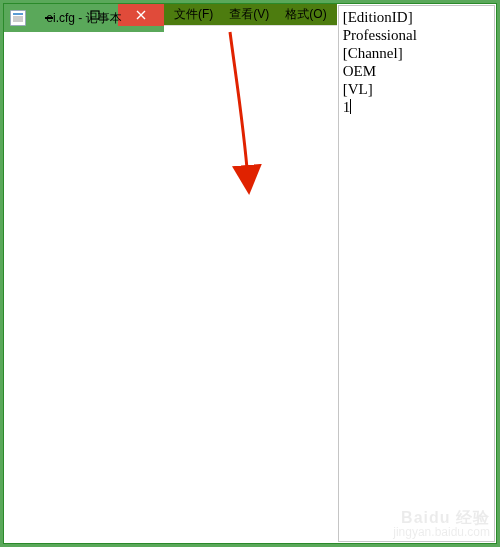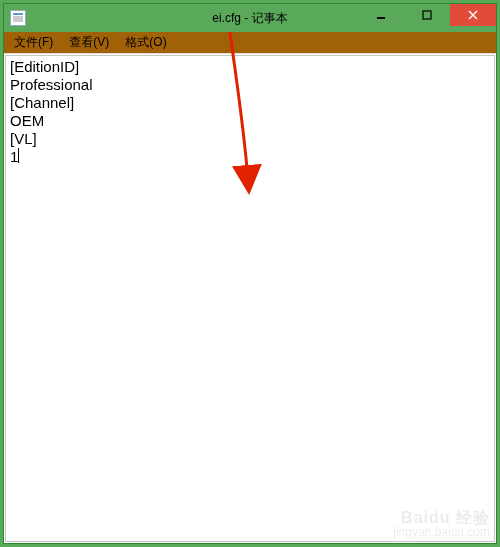--- a/index.html
+++ b/index.html
@@ -4,21 +4,21 @@
 <style>
   * { box-sizing: border-box; margin: 0; padding: 0; }
   html, body { width: 500px; height: 547px; overflow: hidden; font-family: "Microsoft YaHei", "SimSun", sans-serif; }
   body { background: #5aa85a; position: relative; }
   .window {
     position: absolute;
     left: 3px; top: 3px; right: 3px; bottom: 3px;
     background: #fff;
     border: 1px solid #2a8a2a;
     display: flex;
-    flex-direction: column;
+    flex-direction: row;
     box-shadow: 0 0 0 1px rgba(255,255,255,0.3) inset;
   }
   .titlebar {
     height: 28px;
     background: #5aa85a;
     display: flex;
     align-items: center;
     position: relative;
     color: #000;
     font-size: 12px;
@@ -61,41 +61,41 @@
     justify-content: center;
     color: #000;
     font-size: 11px;
   }
   .ctrl svg { display: block; }
   .ctrl.min { background: #5aa85a; }
   .ctrl.max { background: #5aa85a; }
   .ctrl.close { background: #e04b3a; color: #fff; }
   .menubar {
     height: 22px;
-    background: #a16207;
+    background: #4d7c0f;
     border-bottom: 1px solid #ddd;
     display: flex;
     align-items: center;
     font-size: 12px;
     padding: 0 2px;
   }
   .menubar .mi {
     padding: 2px 8px;
     cursor: default;
   }
   .content {
     flex: 1;
     background: #fff;
     border: 1px solid #c5c5c5;
     margin: 1px;
     overflow: auto;
     position: relative;
   }
   .editor {
-    font-family: Liberation Sans, sans-serif;
+    font-family: Liberation Serif, serif;
     font-size: 15px;
     line-height: 18px;
     padding: 2px 4px;
     white-space: pre;
     color: #000;
     position: relative;
   }
   .caret {
     display: inline-block;
     width: 1px;

